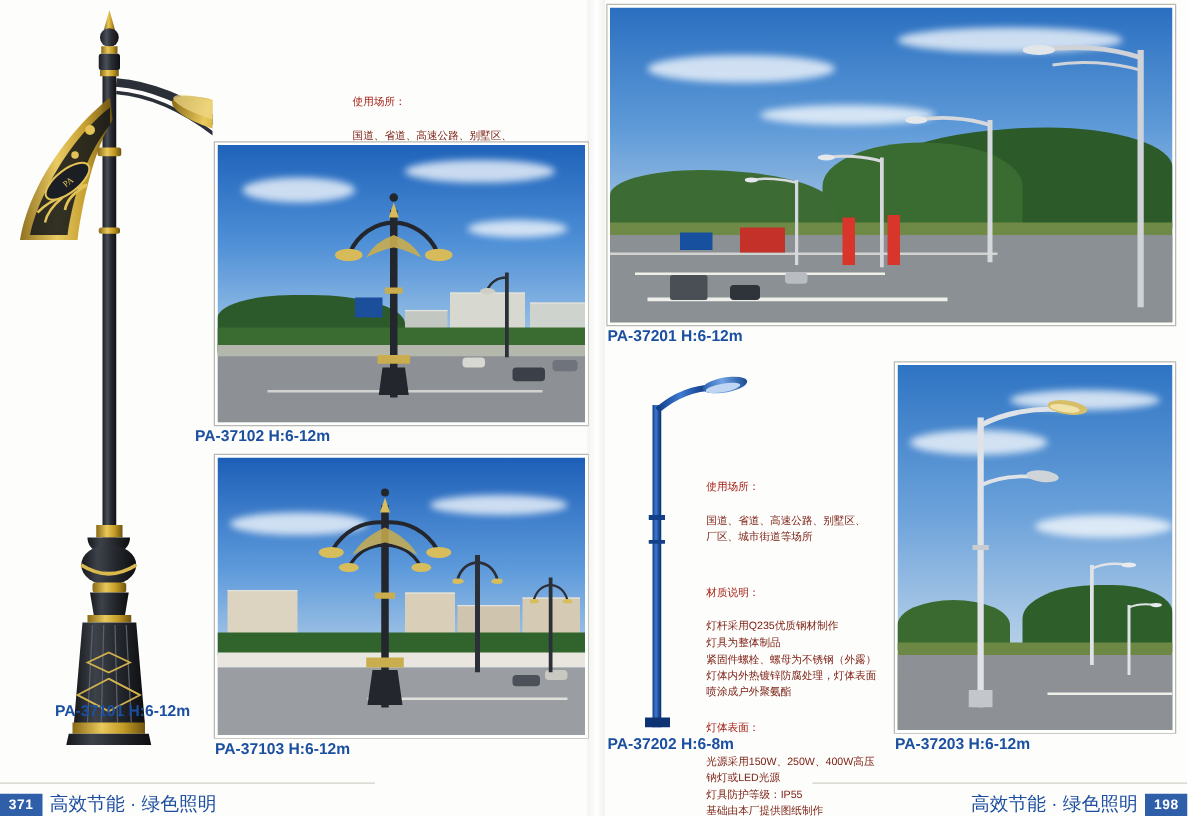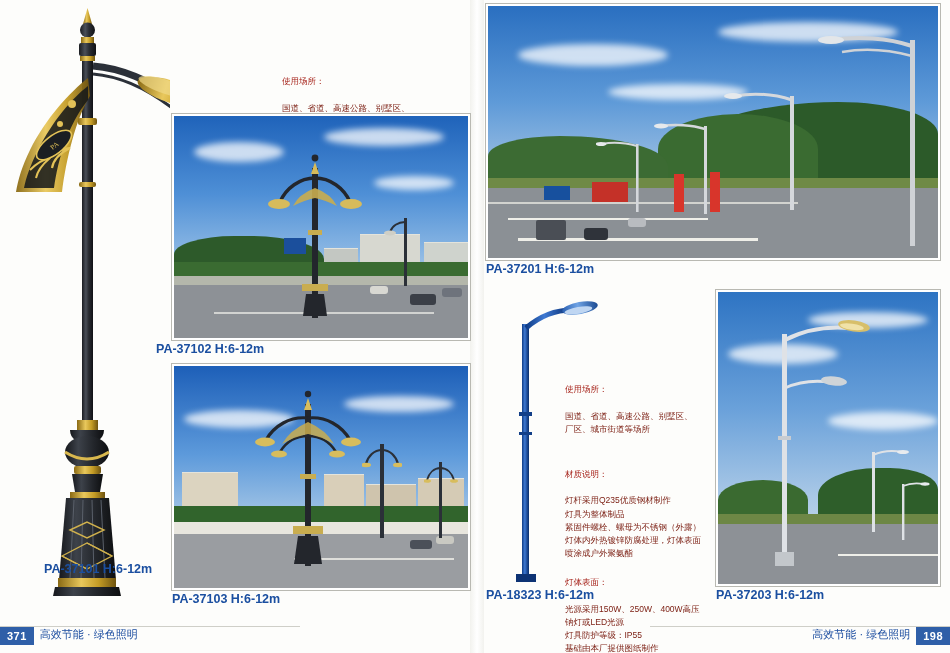--- a/index.html
+++ b/index.html
@@ -29,34 +29,34 @@
     width: 14px;
     height: 653px;
     background: linear-gradient(to right, #f2f2ee, #ffffff, #f2f2ee);
   }
   
   .footer-left, .footer-right {
     position: absolute;
     bottom: 0;
     height: 26px;
     display: flex;
-    align-items: flex-start;
+    align-items: flex-end;
   }
   .footer-left { left: 0; width: 300px; }
   .footer-right { right: 0; width: 300px; justify-content: flex-end; }
   .pagenum {
     background: #2f5fa8;
     color: #ffffff;
     font-size: 11px;
     font-weight: bold;
     padding: 3px 7px 3px 7px;
     letter-spacing: 0.5px;
   }
   .footer-text {
-    font-size: 11px;
+    font-size: 15px;
     color: #1d4ea0;
     margin: 0 6px;
     white-space: nowrap;
   }
   .footer-rule {
     position: absolute;
     bottom: 26px;
     height: 1px;
     background: #cfcfc8;
   }
@@ -371,21 +371,21 @@
       <path d="M26 42 C40 30 56 24 72 24" stroke="url(#gBlue)" stroke-width="5" fill="none"></path>
       <g transform="translate(80,22) rotate(-10)">
         <ellipse cx="0" cy="0" rx="18" ry="6" fill="url(#gHead)"></ellipse>
         <ellipse cx="-2" cy="2" rx="14" ry="3.4" fill="#bfd6f2"></ellipse>
       </g>
       <rect x="19" y="126" width="13" height="4" fill="#123f88"></rect>
       <rect x="19" y="146" width="13" height="3" fill="#123f88"></rect>
       <rect x="16" y="288" width="20" height="8" fill="#0d3374"></rect>
     </svg>
   </div>
-  <div class="cap" style="left:486px; top:588px;">PA-18323  H:6-12m</div>
+  <div class="cap" style="left:486px; top:588px;">PA-37202  H:6-8m</div>
 
   <div class="spec" style="left:565px; top:370px; width:160px;">
     <div class="hd">使用场所：</div>
     <div>国道、省道、高速公路、别墅区、
 厂区、城市街道等场所</div>
     <div class="hd" style="margin-top:19px;">材质说明：</div>
     <div>灯杆采用Q235优质钢材制作
 灯具为整体制品
 紧固件螺栓、螺母为不锈钢（外露）
 灯体内外热镀锌防腐处理，灯体表面

